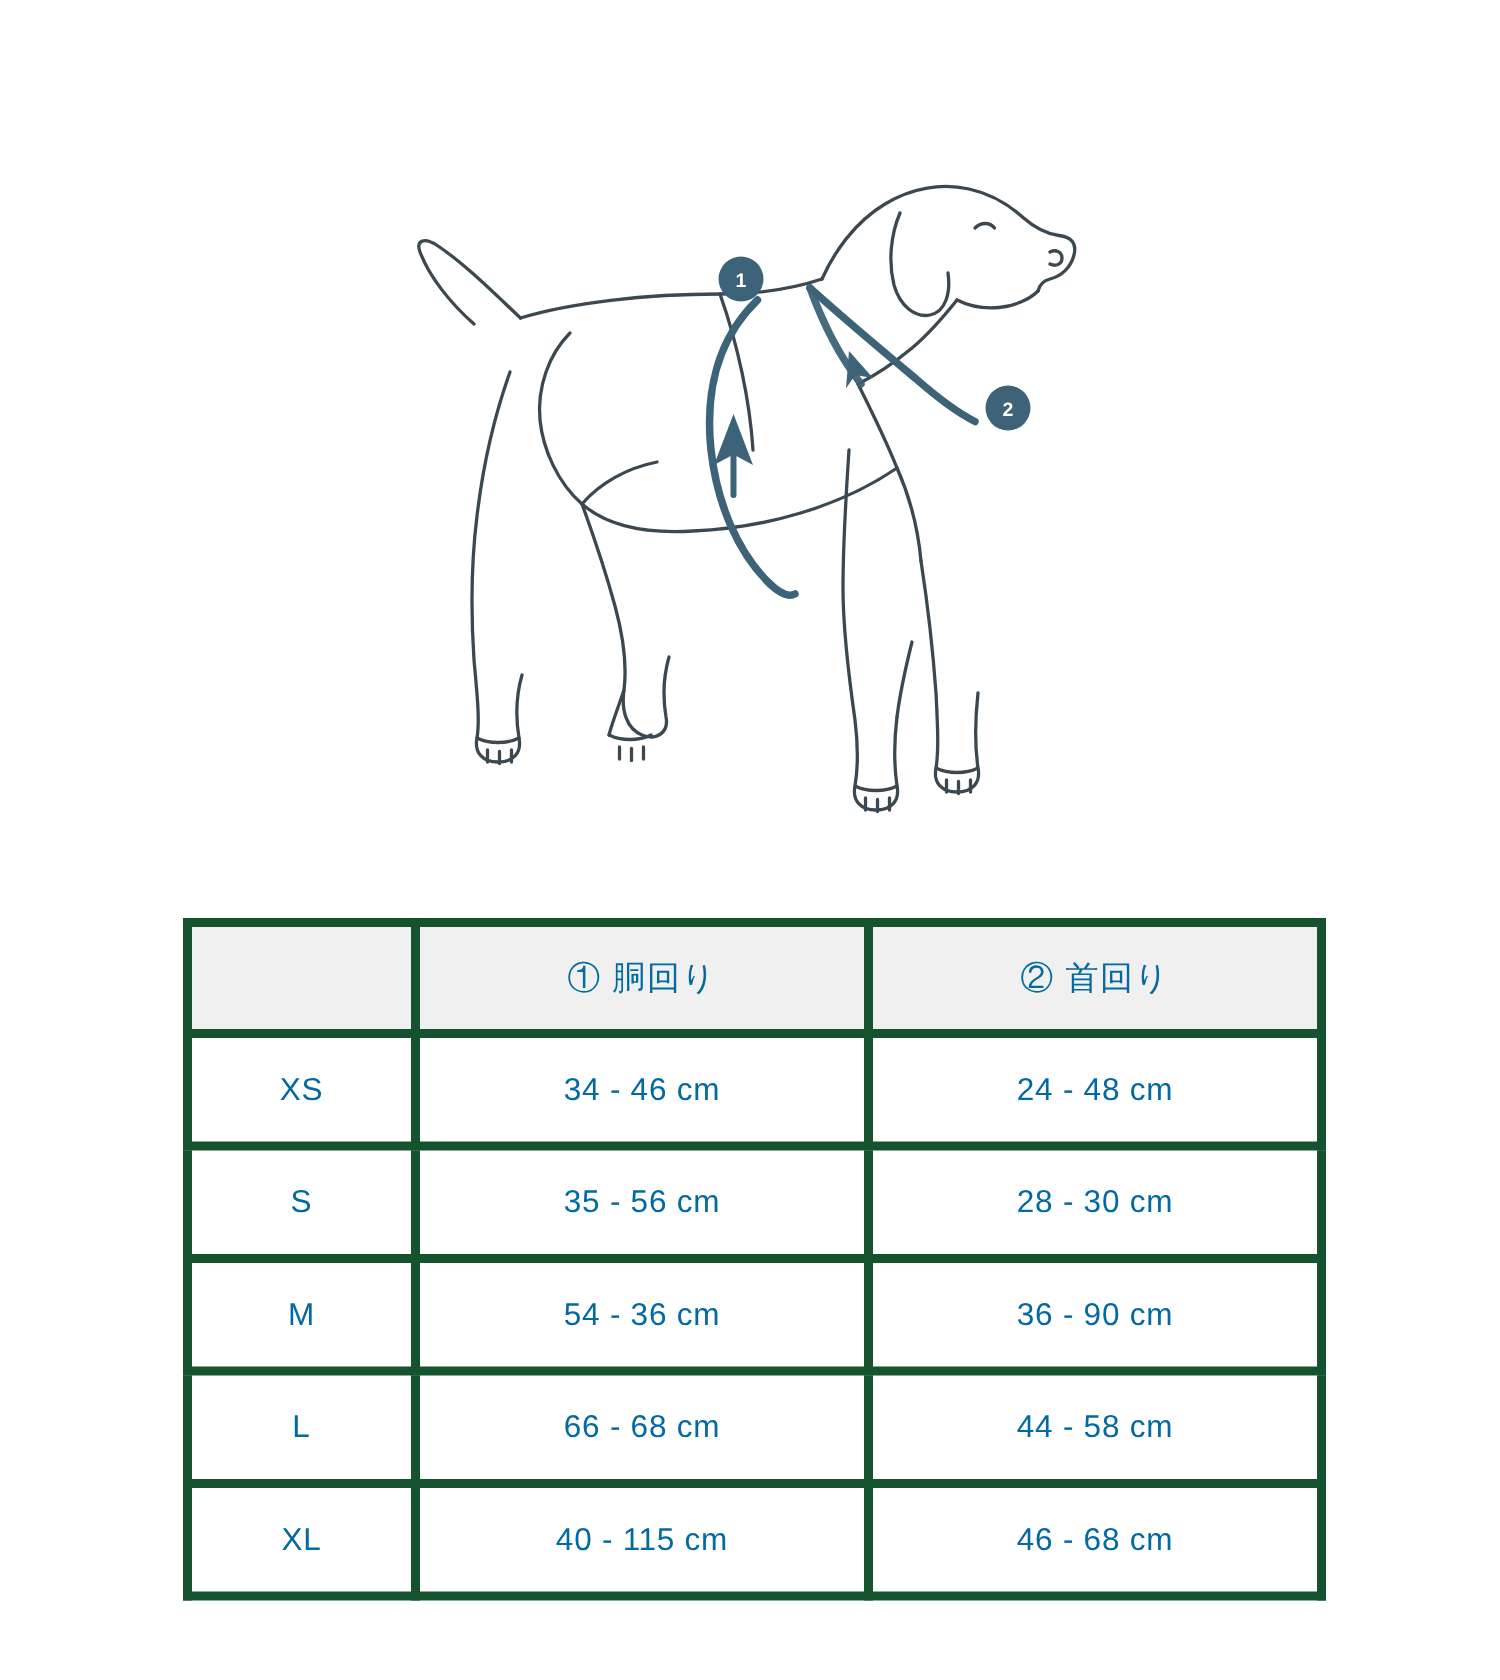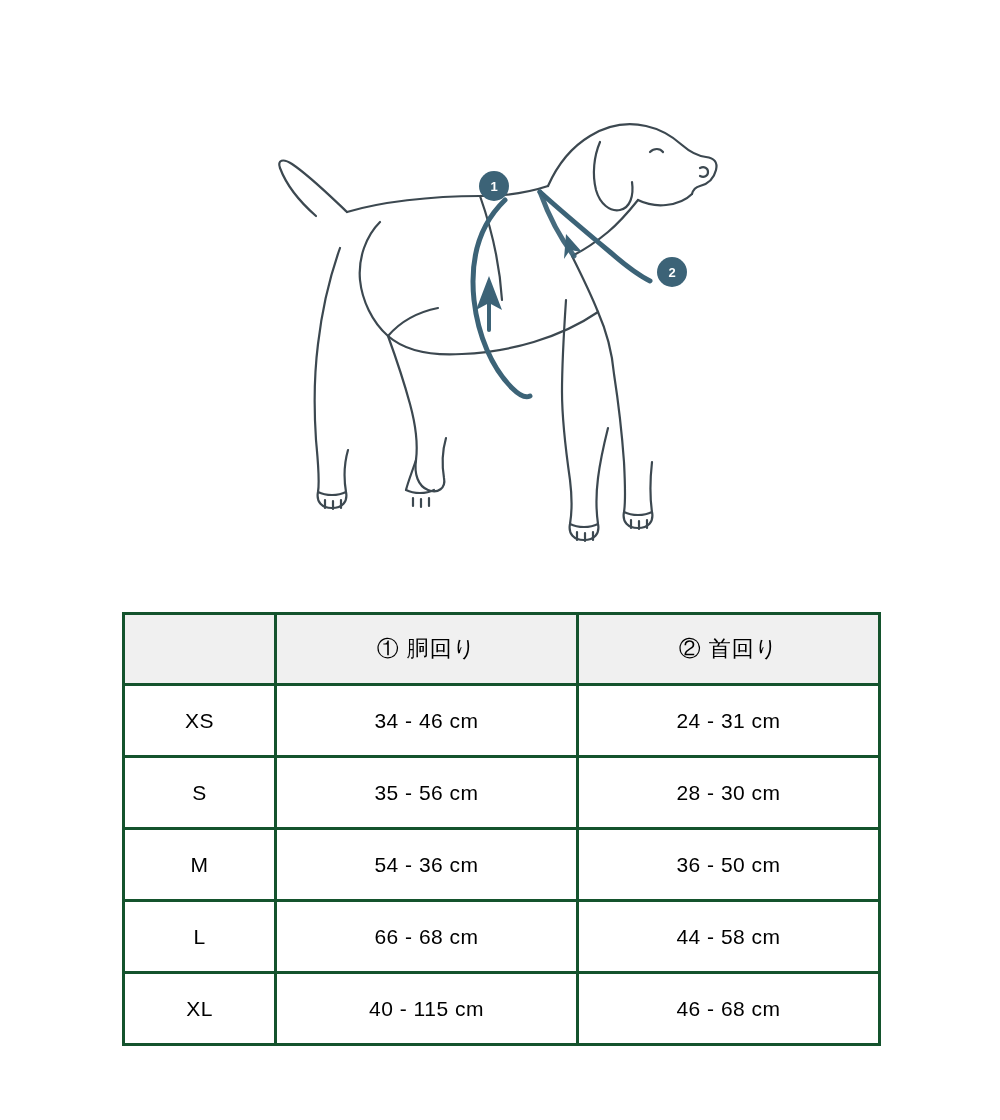--- a/index.html
+++ b/index.html
@@ -33,24 +33,24 @@
   
   #size-table {
     position: absolute;
     left: 122px;
     top: 612px;
     width: 756px;
     border-collapse: collapse;
     table-layout: fixed;
   }
   #size-table td, #size-table th {
-    border: 3px solid #14532d;
+    border: 6px solid #14532d;
     text-align: center;
     font-weight: normal;
-    color: #000000;
+    color: #0369a1;
   }
   #size-table thead th {
     background: #f0f0f0;
     height: 66px;
     font-size: 22px;
     letter-spacing: 1px;
   }
   #size-table thead th.corner {
     background: #f0f0f0;
   }
@@ -181,31 +181,31 @@
     <tr>
       <th class="corner"></th>
       <th>① 胴回り</th>
       <th>② 首回り</th>
     </tr>
   </thead>
   <tbody>
     <tr>
       <td class="size-label">XS</td>
       <td>34 - 46 cm</td>
-      <td>24 - 31 cm</td>
+      <td>24 - 48 cm</td>
     </tr>
     <tr>
       <td class="size-label">S</td>
       <td>35 - 56 cm</td>
       <td>28 - 30 cm</td>
     </tr>
     <tr>
       <td class="size-label">M</td>
       <td>54 - 36 cm</td>
-      <td>36 - 50 cm</td>
+      <td>36 - 90 cm</td>
     </tr>
     <tr>
       <td class="size-label">L</td>
       <td>66 - 68 cm</td>
       <td>44 - 58 cm</td>
     </tr>
     <tr>
       <td class="size-label">XL</td>
       <td>40 - 115 cm</td>
       <td>46 - 68 cm</td>

